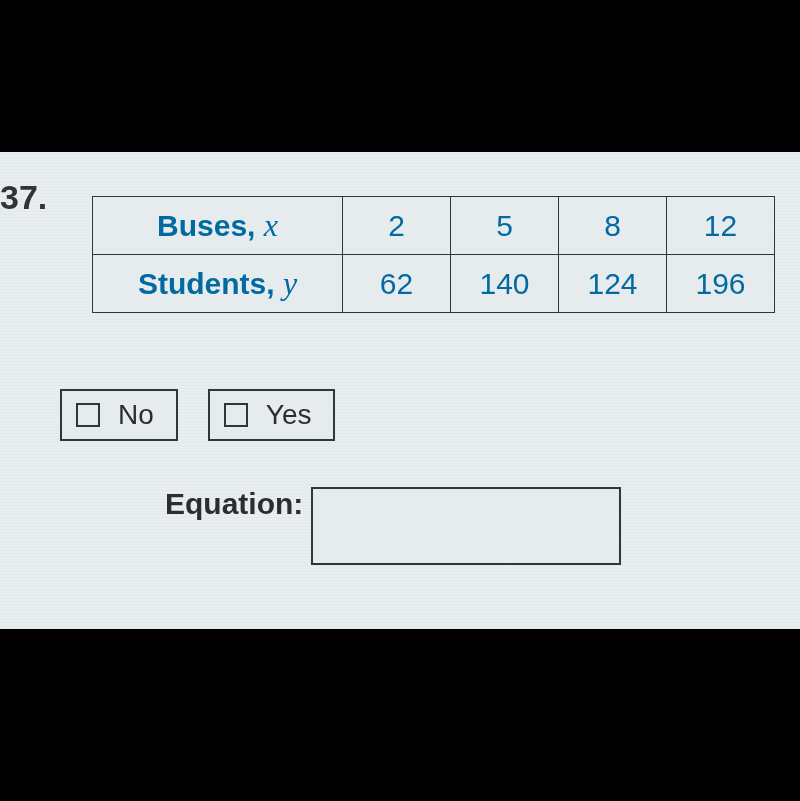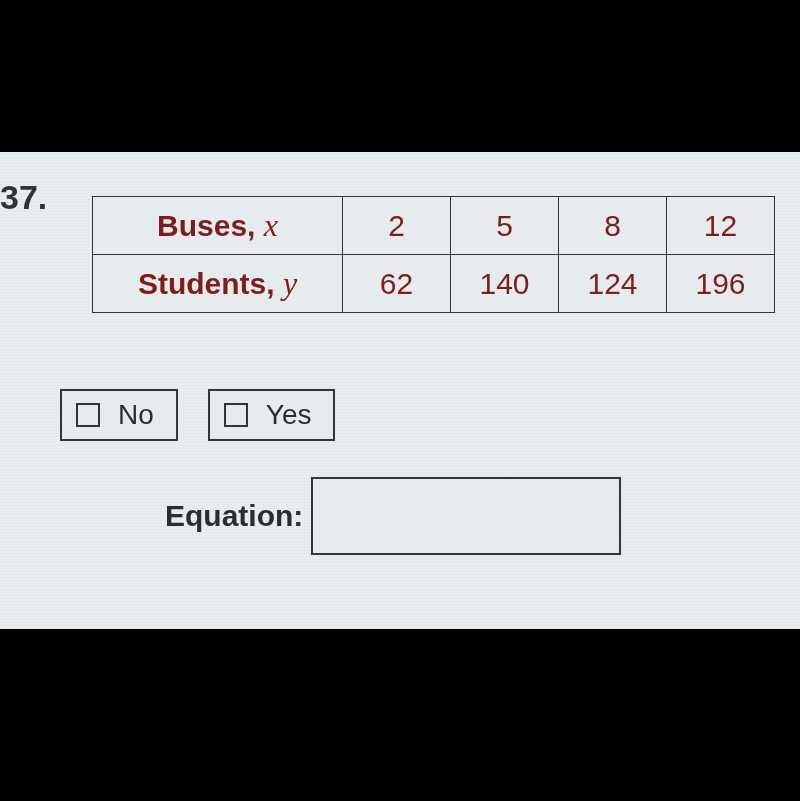--- a/index.html
+++ b/index.html
@@ -30,21 +30,21 @@
     position: absolute;
     top: 44px;
     left: 92px;
     border-collapse: collapse;
     background: #e6ecee;
   }
   .data-table td {
     border: 1.5px solid #30363c;
     padding: 10px 0;
     font-size: 30px;
-    color: #7f1d1d;
+    color: #0369a1;
     text-align: center;
     vertical-align: middle;
     height: 54px;
     margin-left: 27px;
   }
   .data-table .row-header {
     width: 250px;
     font-weight: bold;
     text-align: center;
   }
@@ -79,24 +79,23 @@
     display: inline-block;
     background: #e6ecee;
   }
   .choice-box .cb-label {
     font-size: 28px;
     color: #2a2e33;
   }
 
   .eq-row {
     position: absolute;
-    top: 325px;
+    top: 335px;
     left: 165px;
     display: flex;
-    align-items: center;
     gap: 8px;
   }
   .eq-label {
     font-size: 30px;
     font-weight: bold;
     color: #2a2e33;
   }
   .eq-box {
     width: 310px;
     height: 78px;

